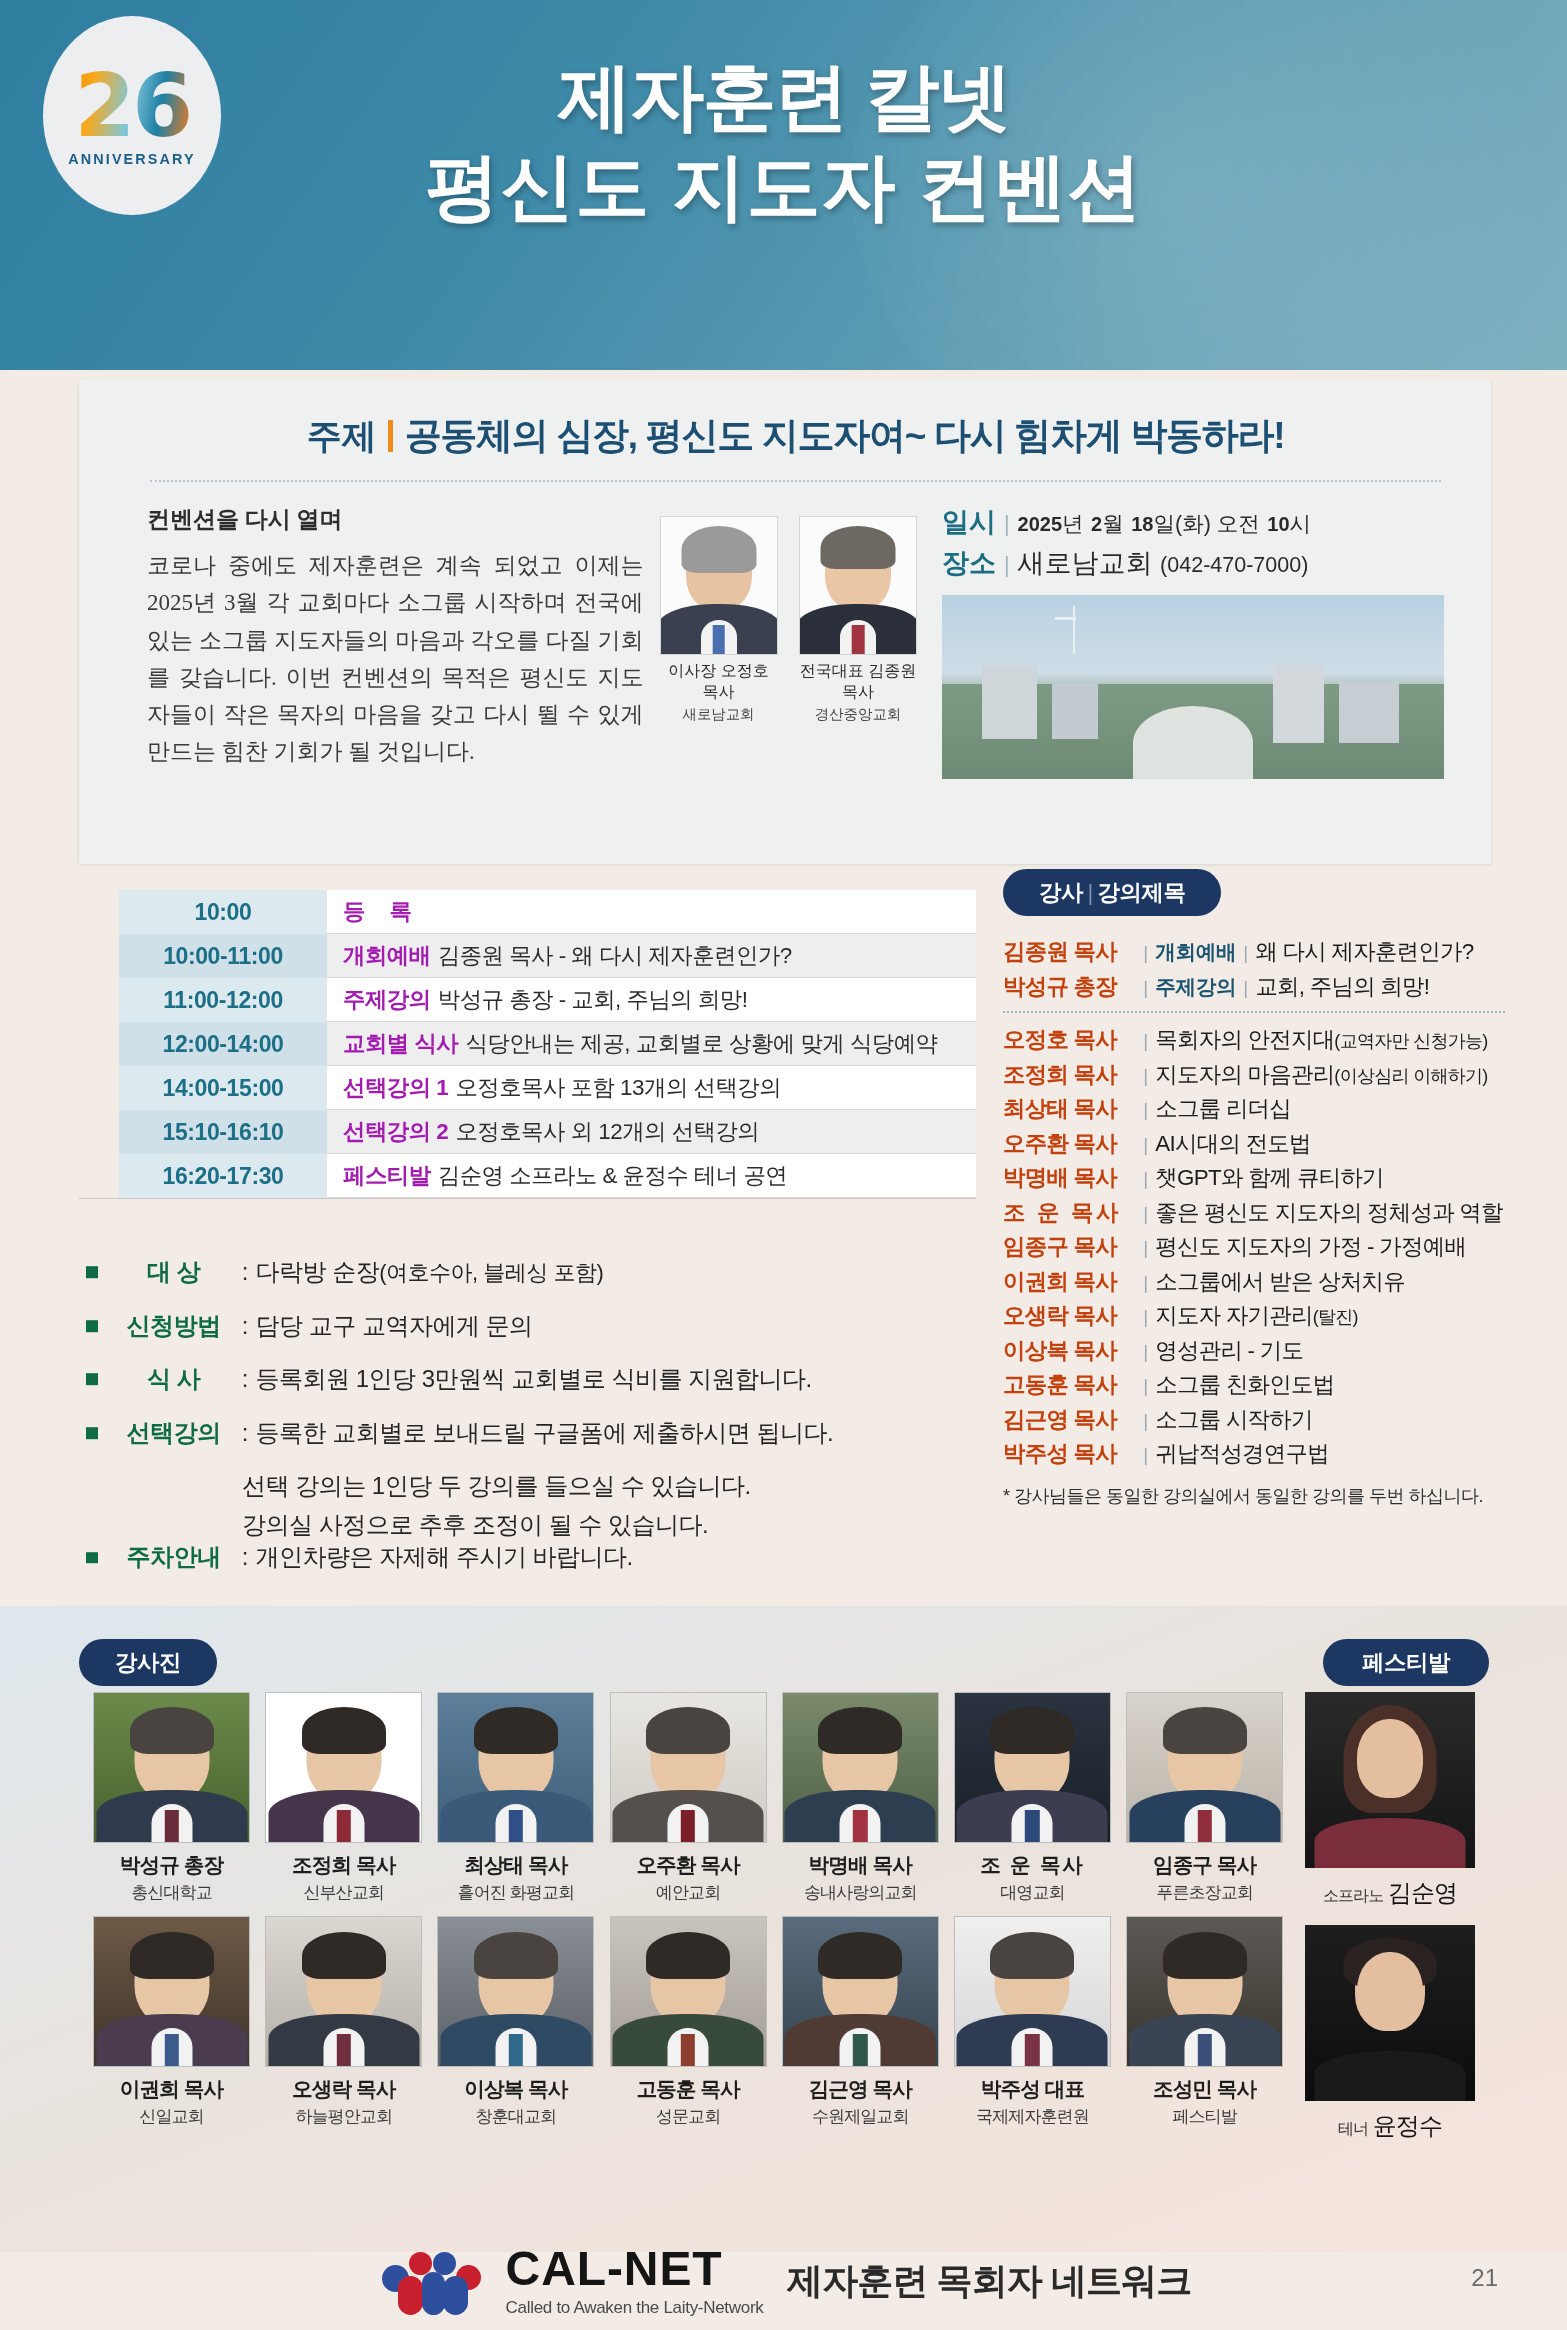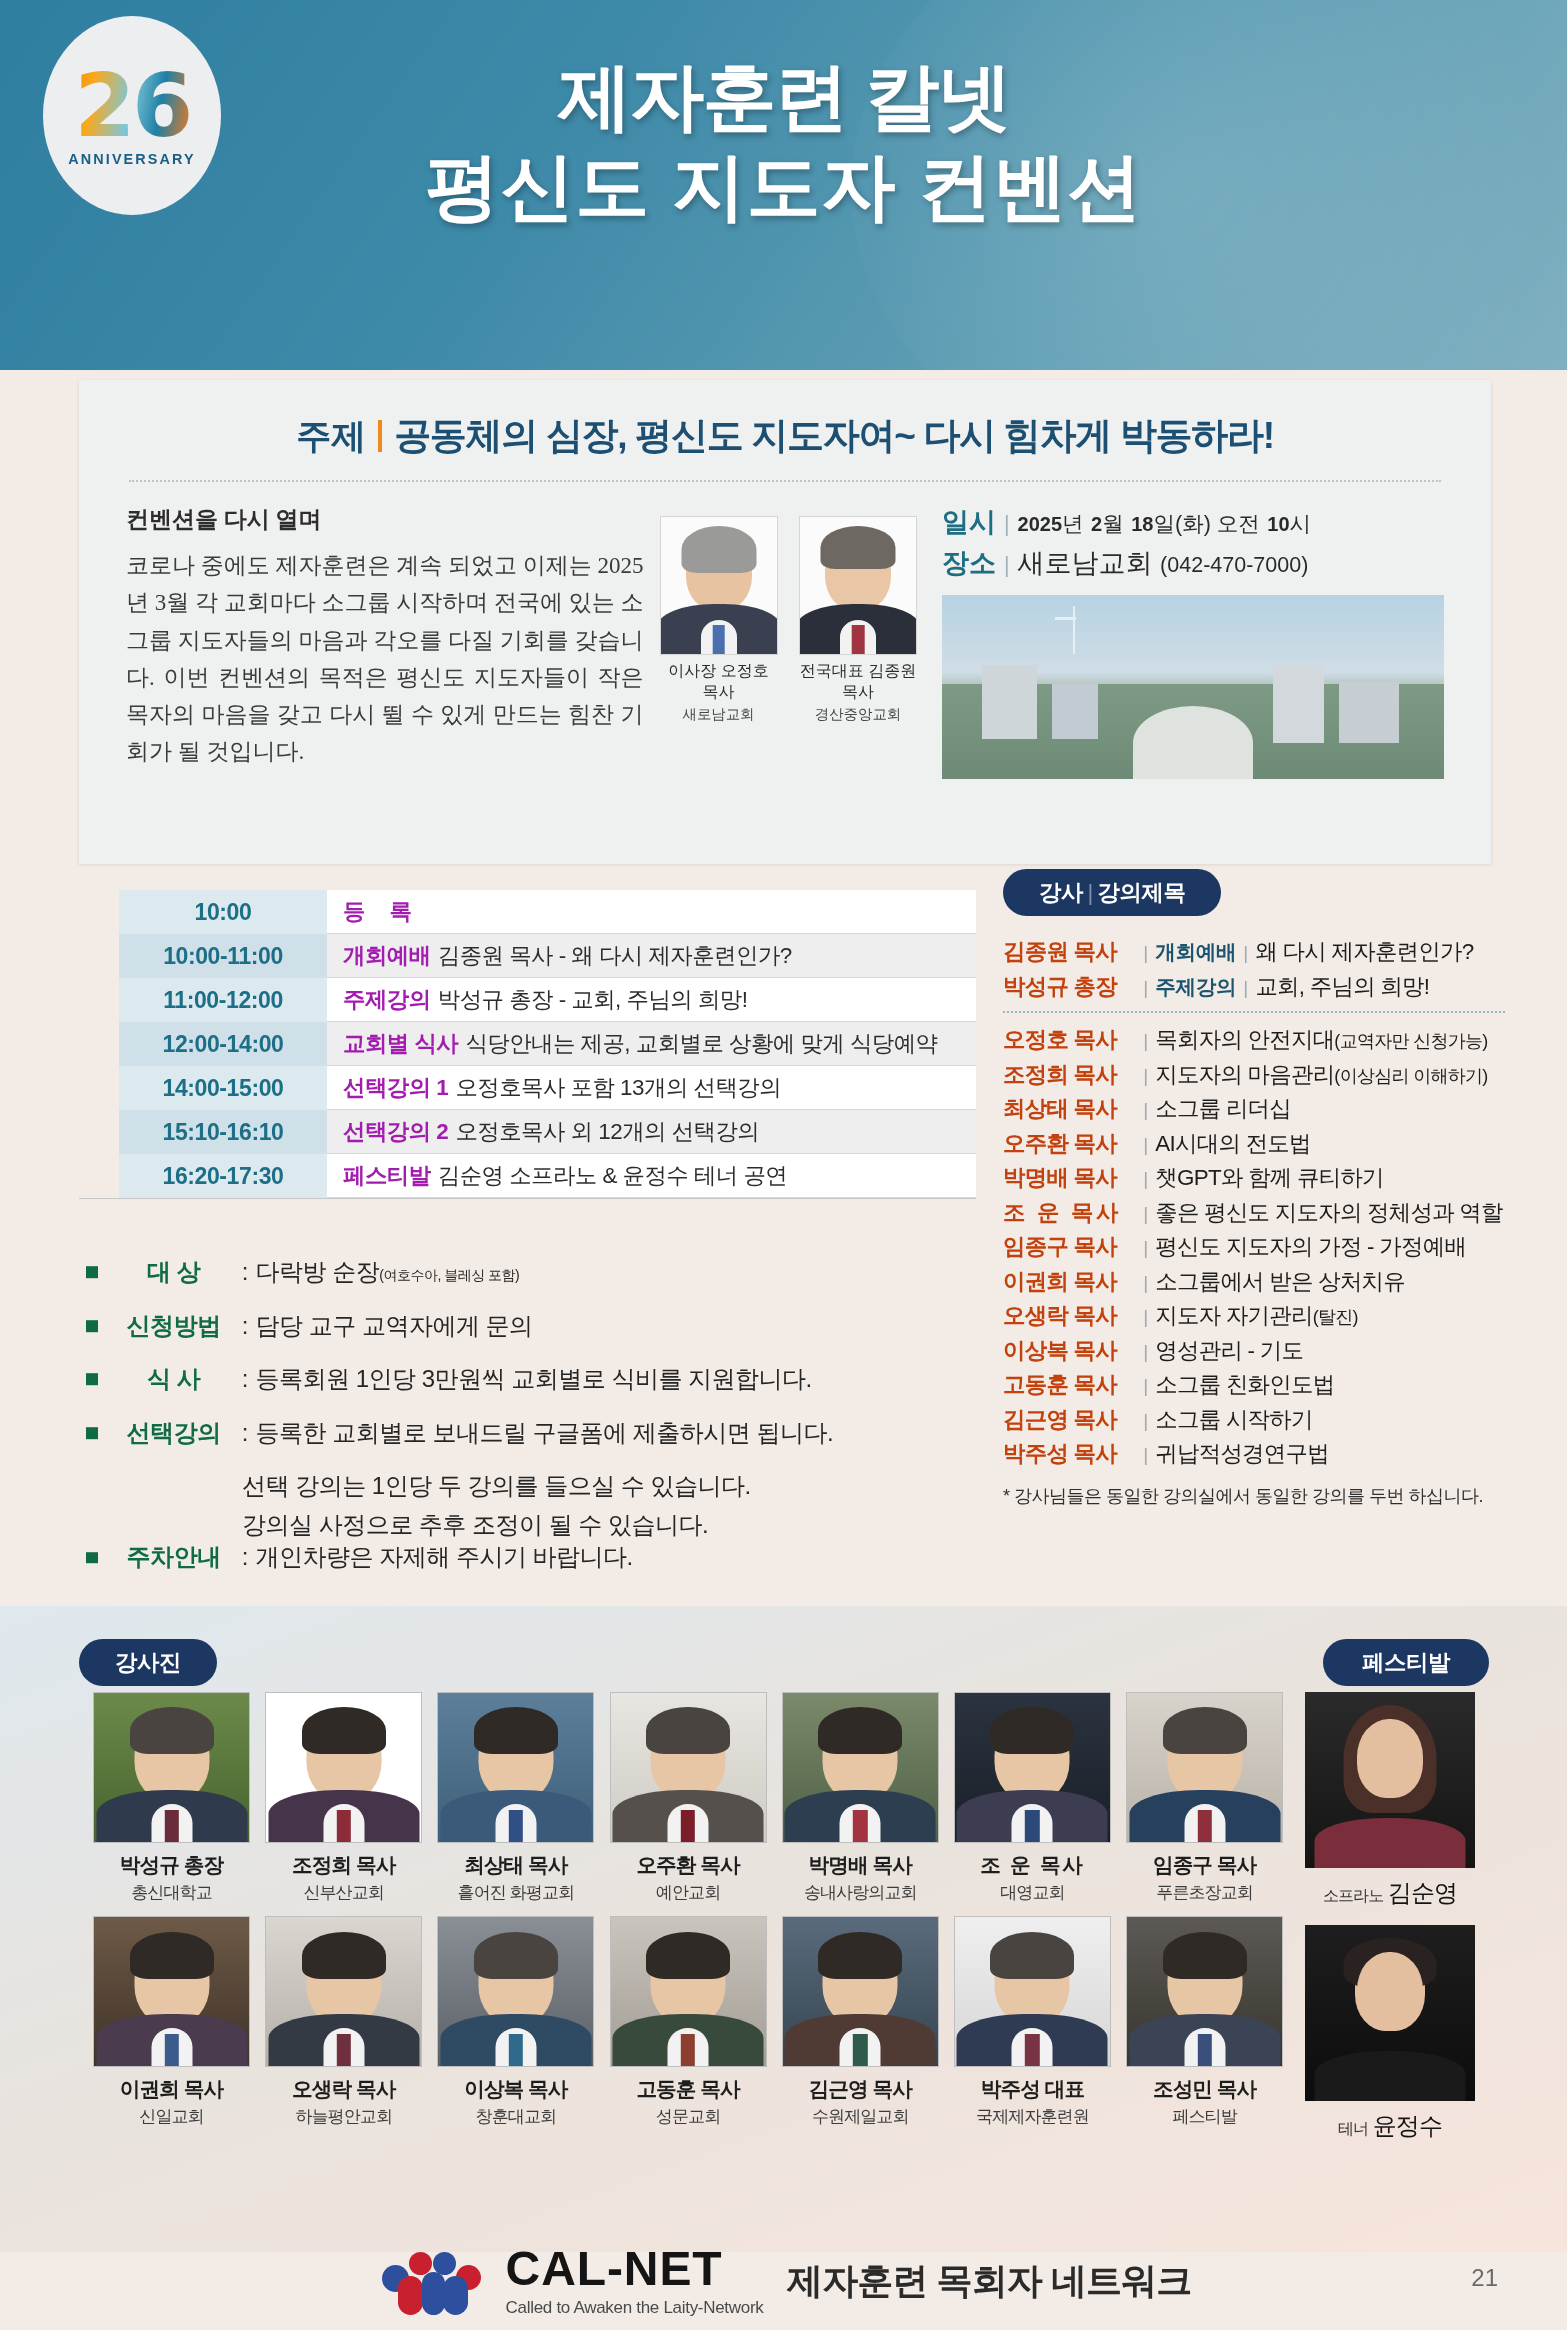--- a/index.html
+++ b/index.html
@@ -44,20 +44,21 @@
     font-size: 74px; font-weight: bold; line-height: 1.22;
     letter-spacing: -1.8px; text-shadow: 1.8px 2.7px 6.3px rgba(0,0,0,.30);
   }
   .hero-title .l2 { letter-spacing: 0.9px; }
 
   
   .theme-card {
     position: absolute; left: 79px; top: 380px; width: 1412px; height: 484px;
     background: #eff0f0;
     box-shadow: 0 0.9px 3.6px rgba(0,0,0,.12);
+    padding-left: 21px;
   }
   .theme-line {
     display: flex; align-items: baseline; justify-content: center;
     padding: 30.5px 0 16px 0; gap: 11.7px;
   }
   .theme-label { font-size: 35px; font-weight: bold; color: #1c4f72; }
   .theme-bar { width: 4.5px; height: 32px; background: #f08a1c; align-self: center; }
   .theme-text { font-size: 37px; font-weight: bold; color: #1c4f72; letter-spacing: -1.3px; }
   .dotted {
     border-top: 2.7px dotted #b9c4cb; margin: 3.6px 50px 0 50px;
@@ -113,21 +114,21 @@
 
   
   .notes { position: absolute; left: 86px; top: 1256px; width: 906px; }
   .note { display: flex; margin-bottom: 21.5px; align-items: baseline; text-align: center; }
   .nbullet { width: 11.7px; height: 11.7px; background: #0f6b46; margin-right: 8px; flex-shrink: 0;
              transform: translateY(-1.8px); }
   .nkey { font-size: 24px; font-weight: bold; color: #0f6b46; width: 136px; flex-shrink: 0;
           letter-spacing: -0.4px; }
   .ncolon { font-size: 24px; color: #2c2c2c; margin-right: 7.2px; }
   .nval { font-size: 24px; color: #252525; letter-spacing: -0.5px; }
-  .nval .tiny { font-size: 14px; }
+  .nval .tiny { font-size: 22px; }
   .nsub { font-size: 24px; color: #252525; letter-spacing: -0.5px;
           margin-left: 156px; margin-top: 7.2px; }
 
   
   .lect {
     position: absolute; left: 1003px; top: 869px; width: 502px;
   }
   .pill {
     display: inline-block; background: #1c3761; color: #fff;
     font-size: 22.4px; font-weight: bold; border-radius: 36px;

